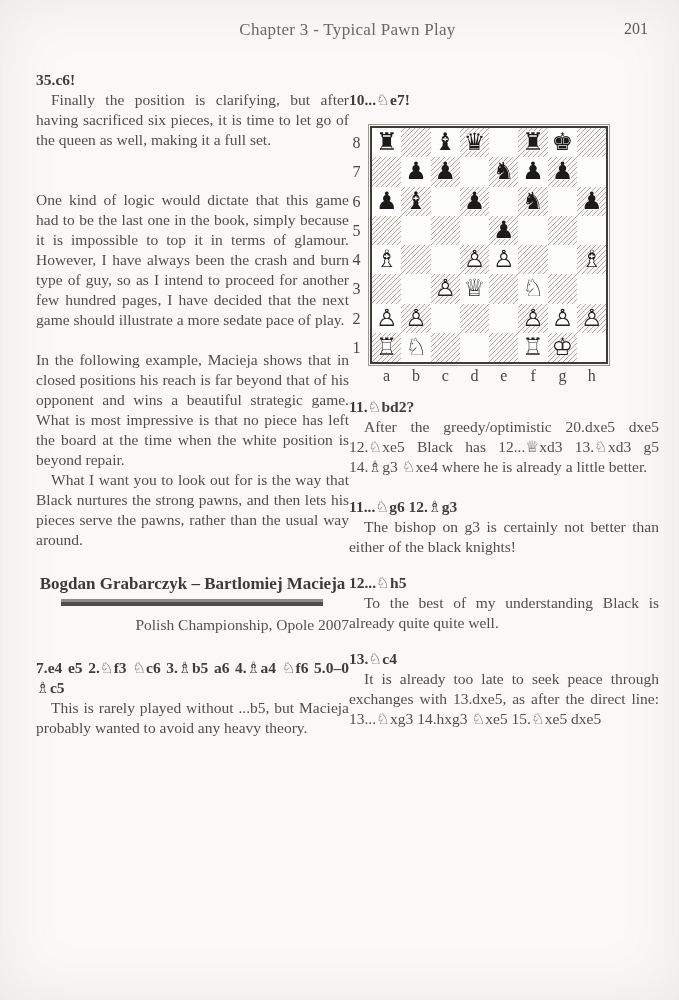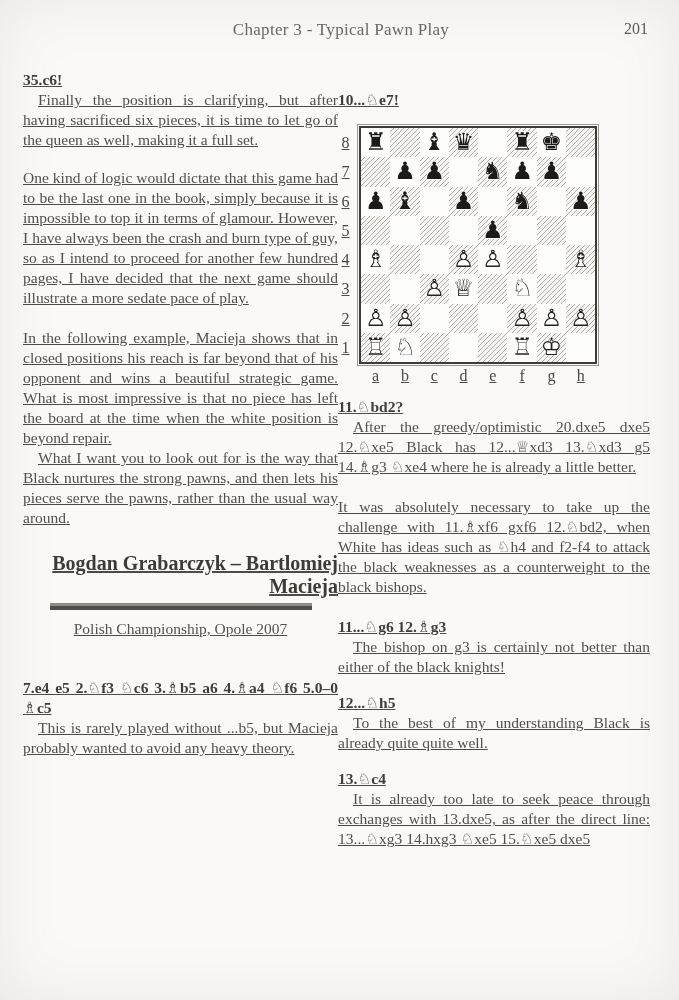--- a/index.html
+++ b/index.html
@@ -5,51 +5,51 @@
   html,body { margin:0; padding:0; }
   body {
     width:679px; height:1000px;
     background:#f6f5f2;
     font-family:"Liberation Serif","DejaVu Serif","DejaVu Sans",serif;
   }
   .page {
     position:relative;
     width:679px; height:1000px;
     box-sizing:border-box;
-    padding:20px 20px 0 23px;
+    padding:20px 20px 0 36px;
     background:#faf9f7;
     box-shadow: inset 0 0 60px rgba(120,115,105,0.12);
     overflow:hidden;
     color:#4e4b47;
   }
   .header { position:relative; height:50px; }
   .chapter-title {
     text-align:center; font-size:17px; color:#6b6762; letter-spacing:.3px;
   }
   .page-number { position:absolute; right:11px; top:0; font-size:16px; color:#5d5a55; }
 
-  .columns { display:flex; align-items:flex-start;text-decoration:underline; }
+  .columns { display:flex; align-items:flex-start; }
   .col { box-sizing:border-box; }
   .col-left  { width:315px; }
   .col-right { width:312px; }
 
   p { margin:0; font-size:15.5px; line-height:20px; text-align:justify; color:#524f4a; }
   p.indent { text-indent:15px; }
   .moveline { font-weight:bold; color:#403d38; } .mt16 { margin-top:16px; }
-  .mt20 { margin-top:20px; } .mt26 { margin-top:18px; }
+  .mt20 { margin-top:20px; } .mt26 { margin-top:40px; }
 
   .game-title {
-    margin-top:24px; font-weight:bold; font-size:20px; text-align:right; color:#3e3b36;
+    margin-top:24px; font-weight:bold; font-size:17px; text-align:center; color:#3e3b36;
   }
   .rule {
     width:262px; margin:8px auto 10px;
     height:2px; background:#4f4d49; border-top:2px solid transparent;
     box-shadow:0 -3px 0 #8f8c87;
   }
-  .game-event { text-align:center; font-size:15.5px; color:#55524d; margin-bottom:40px; }
+  .game-event { text-align:right; font-size:15.5px; color:#55524d; margin-bottom:24px; }
 
   
   .diagram { margin:16px 0 12px 0; }
   .board-row { display:flex; }
   .rank-labels { display:flex; flex-direction:column; width:15px; margin-right:6px; padding-top:2px; }
   .rank-labels span { height:29.3px; line-height:29.3px; font-size:16px; text-align:center; color:#4a4742; }
   .board {
     display:grid;
     grid-template-columns:repeat(8,29.3px);
     grid-auto-rows:29.3px;
@@ -273,21 +273,20 @@
             <span>d</span>
             <span>e</span>
             <span>f</span>
             <span>g</span>
             <span>h</span>
           </div>
       </div>
 
       <p class="moveline">11.♘bd2?</p>
       <p class="indent">After the greedy/optimistic 20.dxe5 dxe5 12.♘xe5 Black has 12...♕xd3 13.♘xd3 g5 14.♗g3 ♘xe4 where he is already a little better.</p>
-      <p class="mt20">It was absolutely necessary to take up the challenge with 11.♗xf6 gxf6 12.♘bd2, when White has ideas such as ♘h4 and f2-f4 to attack the black weaknesses as a counterweight to the black bishops.</p>
       <p class="moveline mt20">11...♘g6 12.♗g3</p>
       <p class="indent">The bishop on g3 is certainly not better than either of the black knights!</p>
       <p class="moveline mt16">12...♘h5</p>
       <p class="indent">To the best of my understanding Black is already quite quite well.</p>
       <p class="moveline mt16">13.♘c4</p>
       <p class="indent">It is already too late to seek peace through exchanges with 13.dxe5, as after the direct line: 13...♘xg3 14.hxg3 ♘xe5 15.♘xe5 dxe5</p>
     </div>
 
   </div>
 </div>

